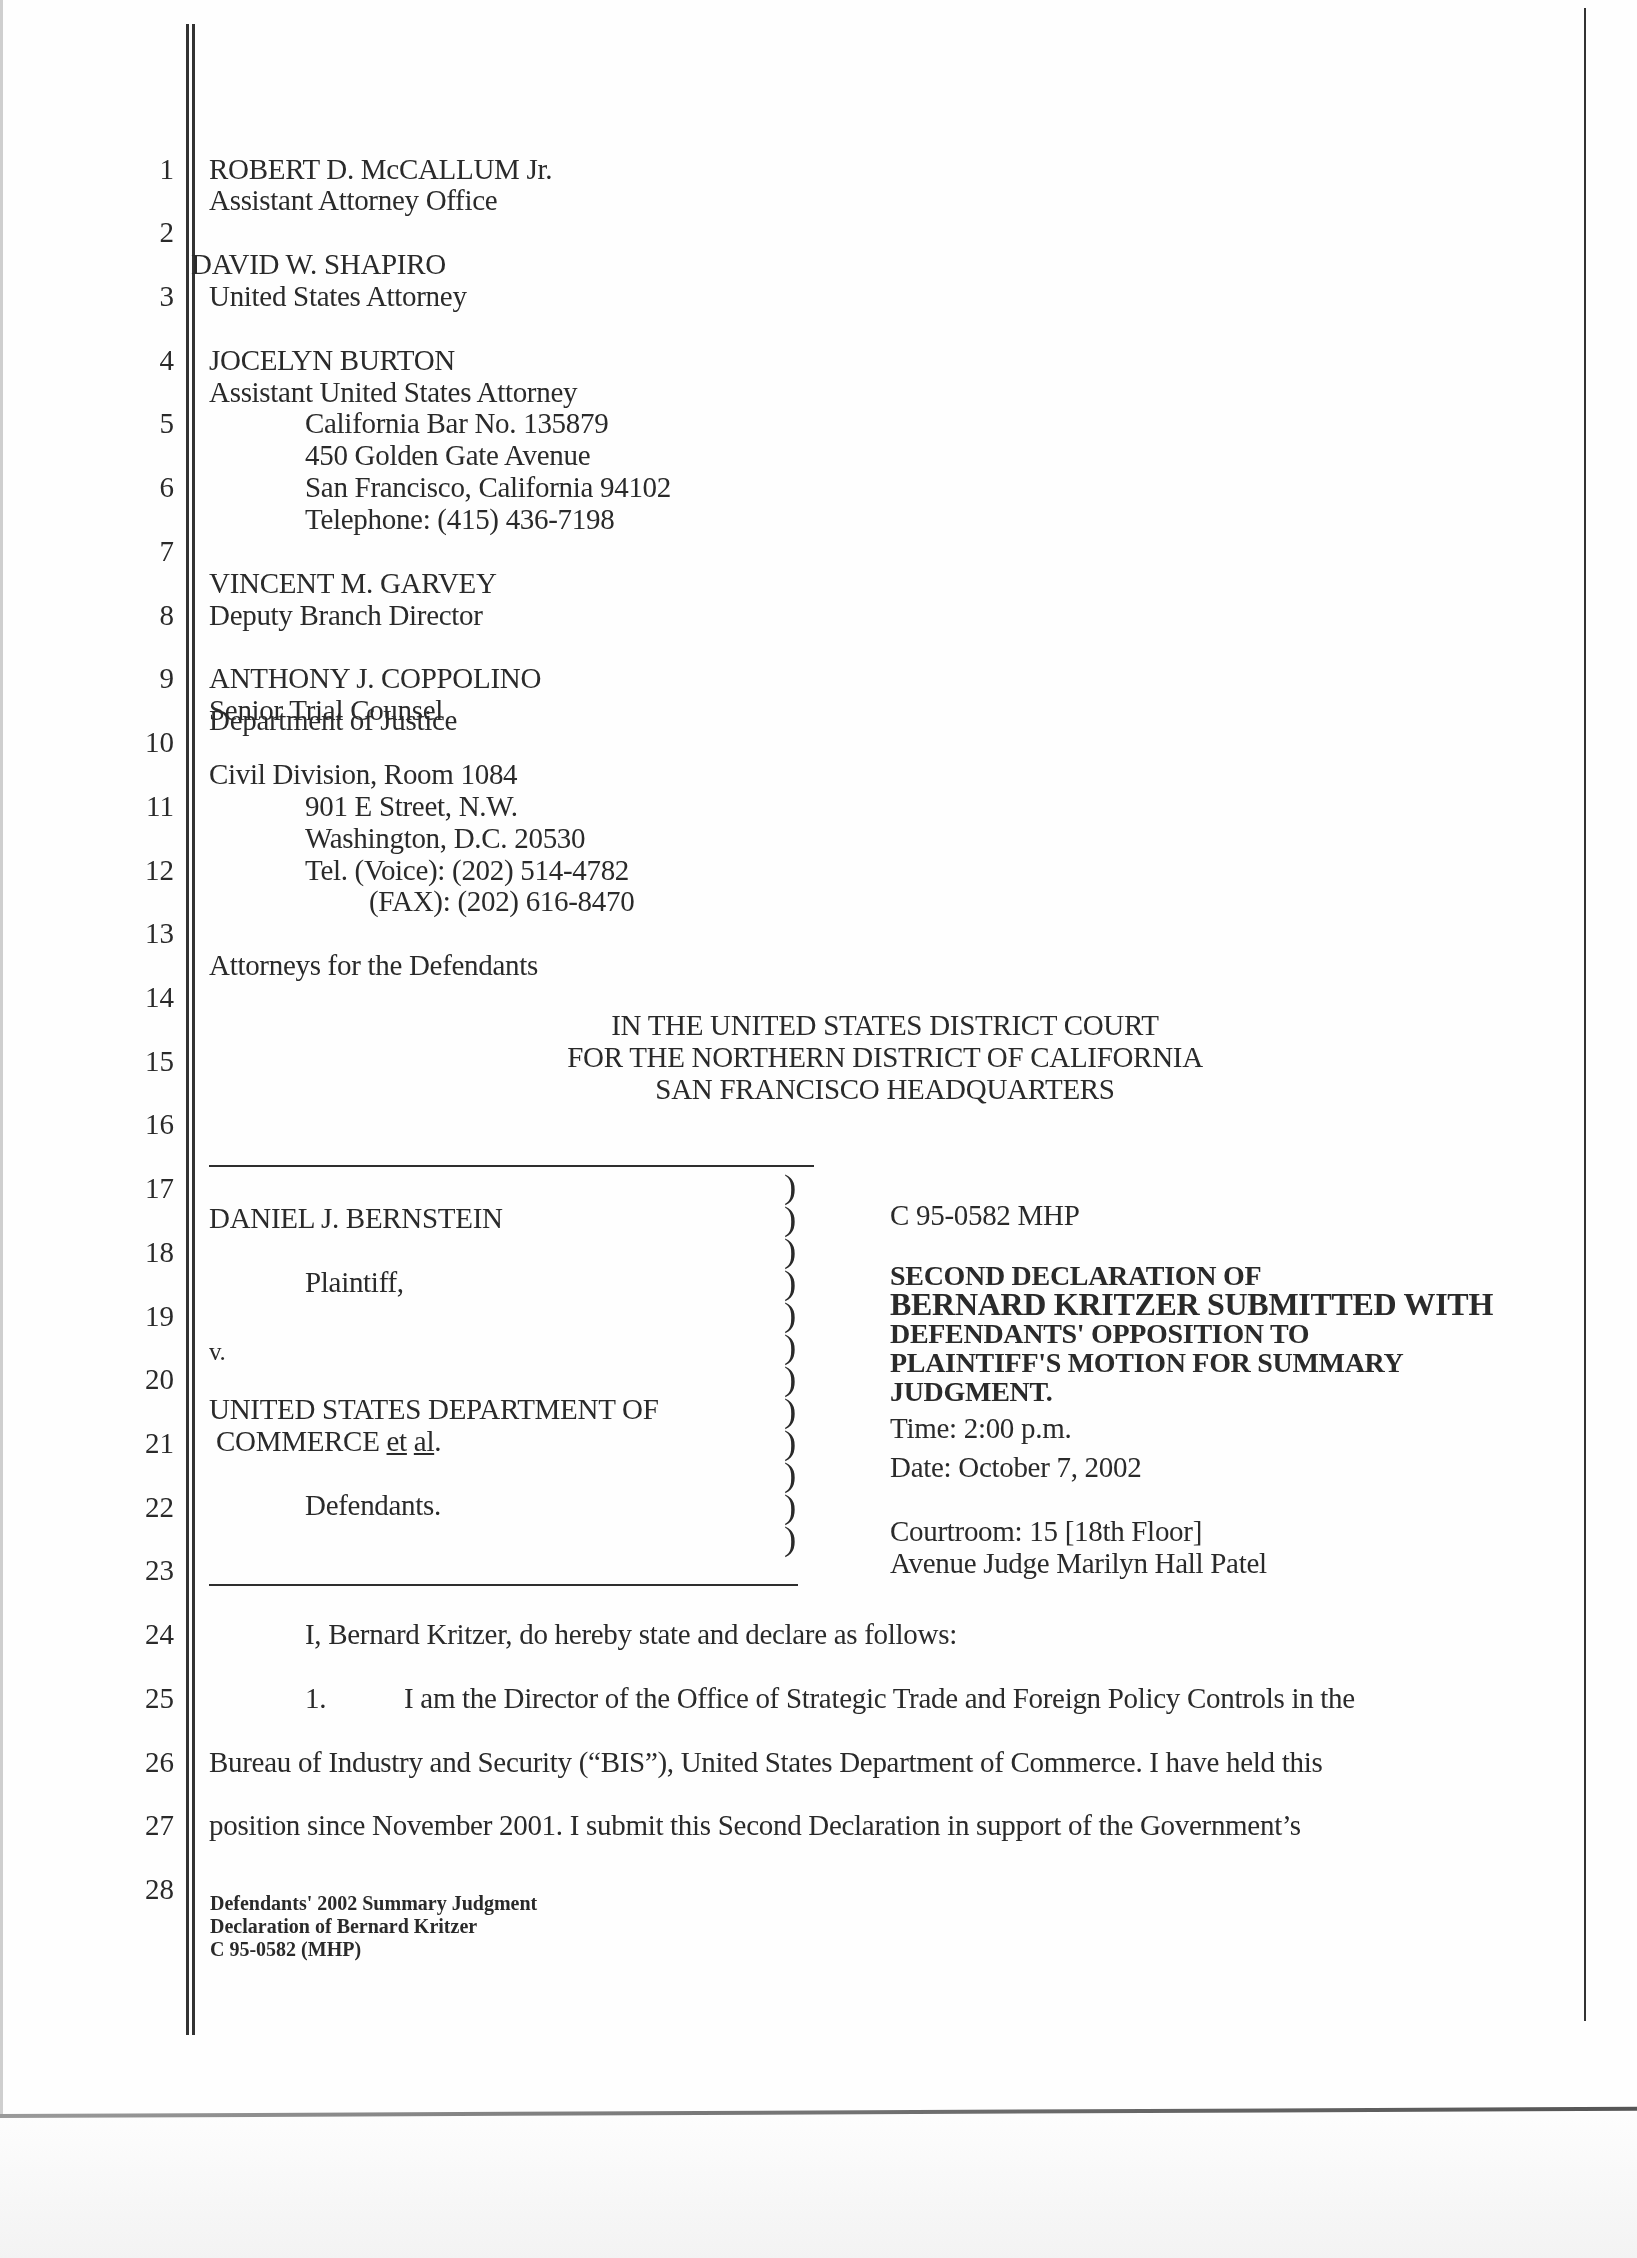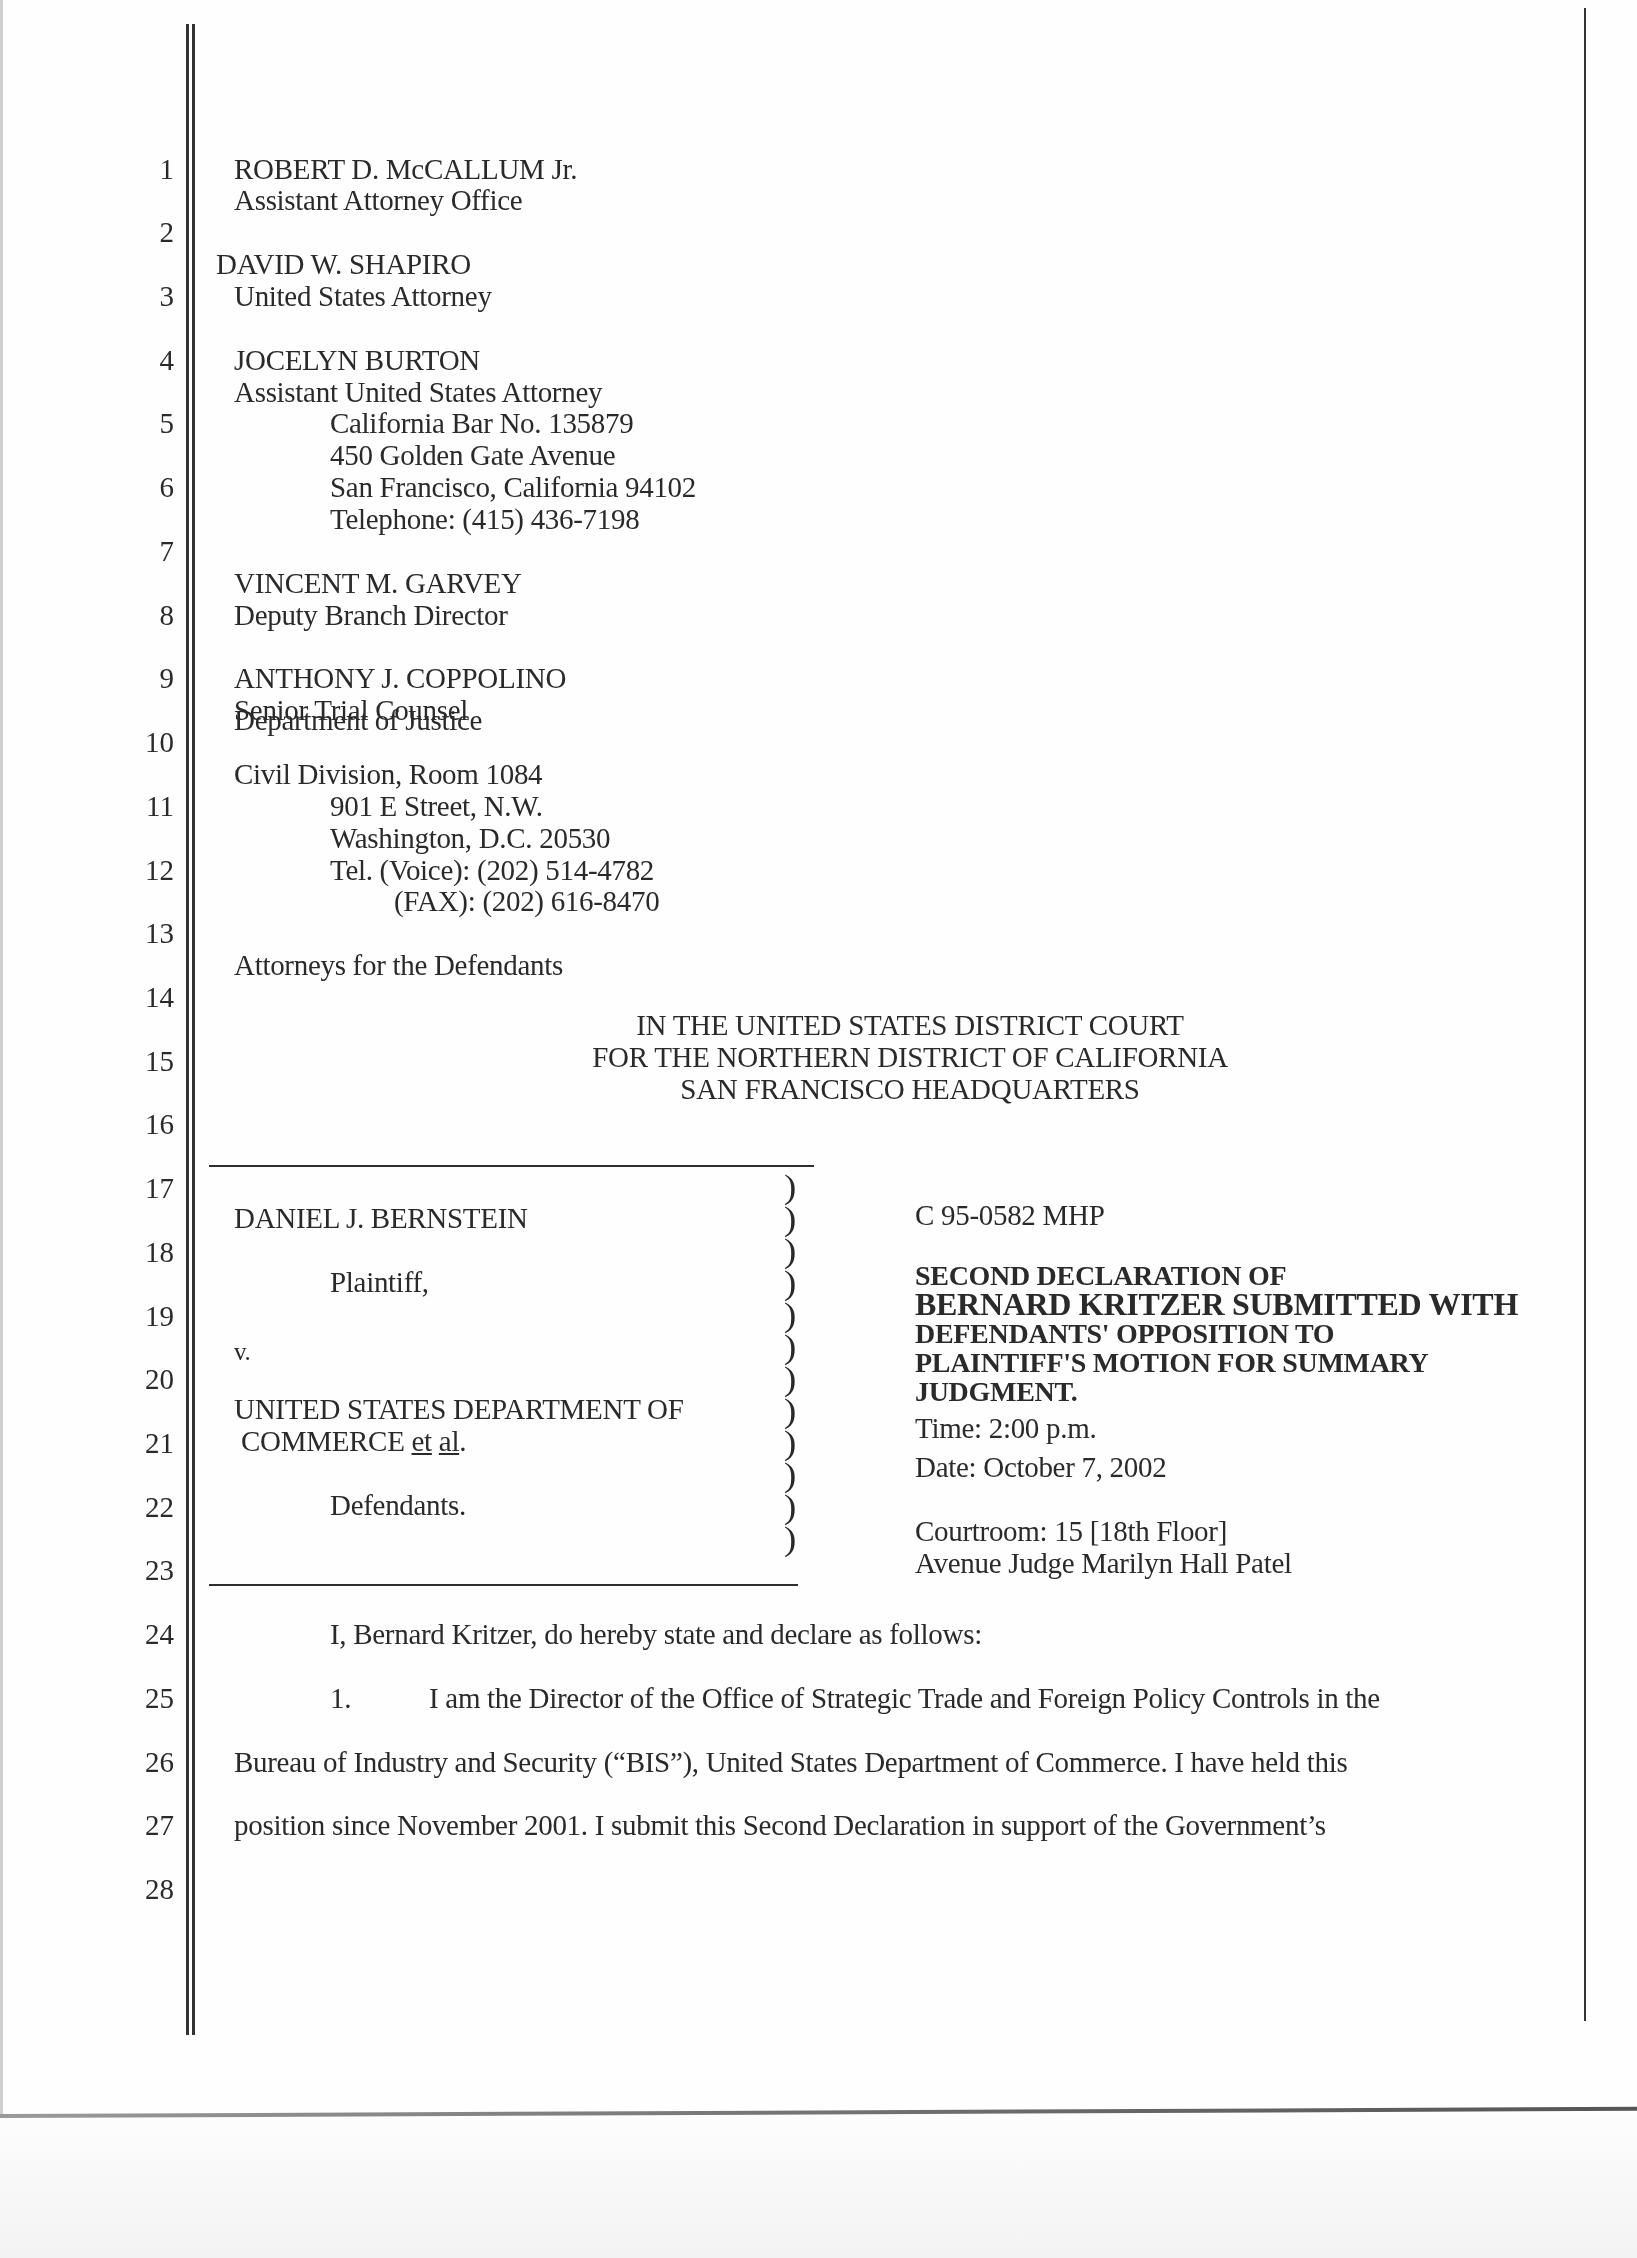--- a/index.html
+++ b/index.html
@@ -18,21 +18,21 @@
     position: absolute; left: 0; top: 2114px; width: 1638px; height: 3.9px;
     background: linear-gradient(90deg, #9a9a9a, #6c6c6c 60%, #555 100%);
     transform: rotate(-0.25deg); transform-origin: left center;
   }
   .left-scan-edge { position: absolute; left: 0; top: 0; width: 2.9px; height: 2258px; background: #cfcfcf; }
   .rule-v { position: absolute; background: #333; width: 2.9px; }
   .line-num {
     position: absolute; width: 58px; left: 116px; text-align: right;
     font-size: 29px; line-height: 33px;
   }
-  .txt { position: absolute; font-size: 29px; line-height: 32px; white-space: nowrap; letter-spacing: -0.3px; margin-left: 25px; }
+  .txt { position: absolute; font-size: 29px; line-height: 32px; white-space: nowrap; letter-spacing: -0.3px; }
   .center { text-align: center; }
   .bold { font-weight: bold; }
   .hrule { position: absolute; height: 1.9px; background: #2e2e2e; }
   .paren-col { position: absolute; left: 784px; top: 1171px; width: 23px; }
   .paren { display: block; font-size: 37px; line-height: 32px; height: 32px; transform: scaleY(0.9); }
   .footer { position: absolute; left: 210px; top: 1892px; font-size: 20px; line-height: 23px; font-weight: bold; }
   u { text-decoration: underline; font-family: Liberation Serif, serif; }
 </style>
 </head>
 <body>
@@ -156,17 +156,22 @@
   </div>
 
   <div>
     <div class="txt" style="left:305px; top:1618px">I, Bernard Kritzer, do hereby state and declare as follows:</div>
     <div class="txt" style="left:305px; top:1682px">1.</div>
     <div class="txt" style="left:404px; top:1682px">I am the Director of the Office of Strategic Trade and Foreign Policy Controls in the</div>
     <div class="txt" style="left:209px; top:1746px">Bureau of Industry and Security (“BIS”), United States Department of Commerce.  I have held this</div>
     <div class="txt" style="left:209px; top:1809px">position since November 2001.  I submit this Second Declaration in support of the Government’s</div>
   </div>
 
+  <div class="footer">
+    <div>Defendants' 2002 Summary Judgment</div>
+    <div>Declaration of Bernard Kritzer</div>
+    <div>C 95-0582 (MHP)</div>
+  </div>
 
   <div class="scan-bottom"></div>
   <div class="page-edge"></div>
 </div>
 
 
 </body></html>

